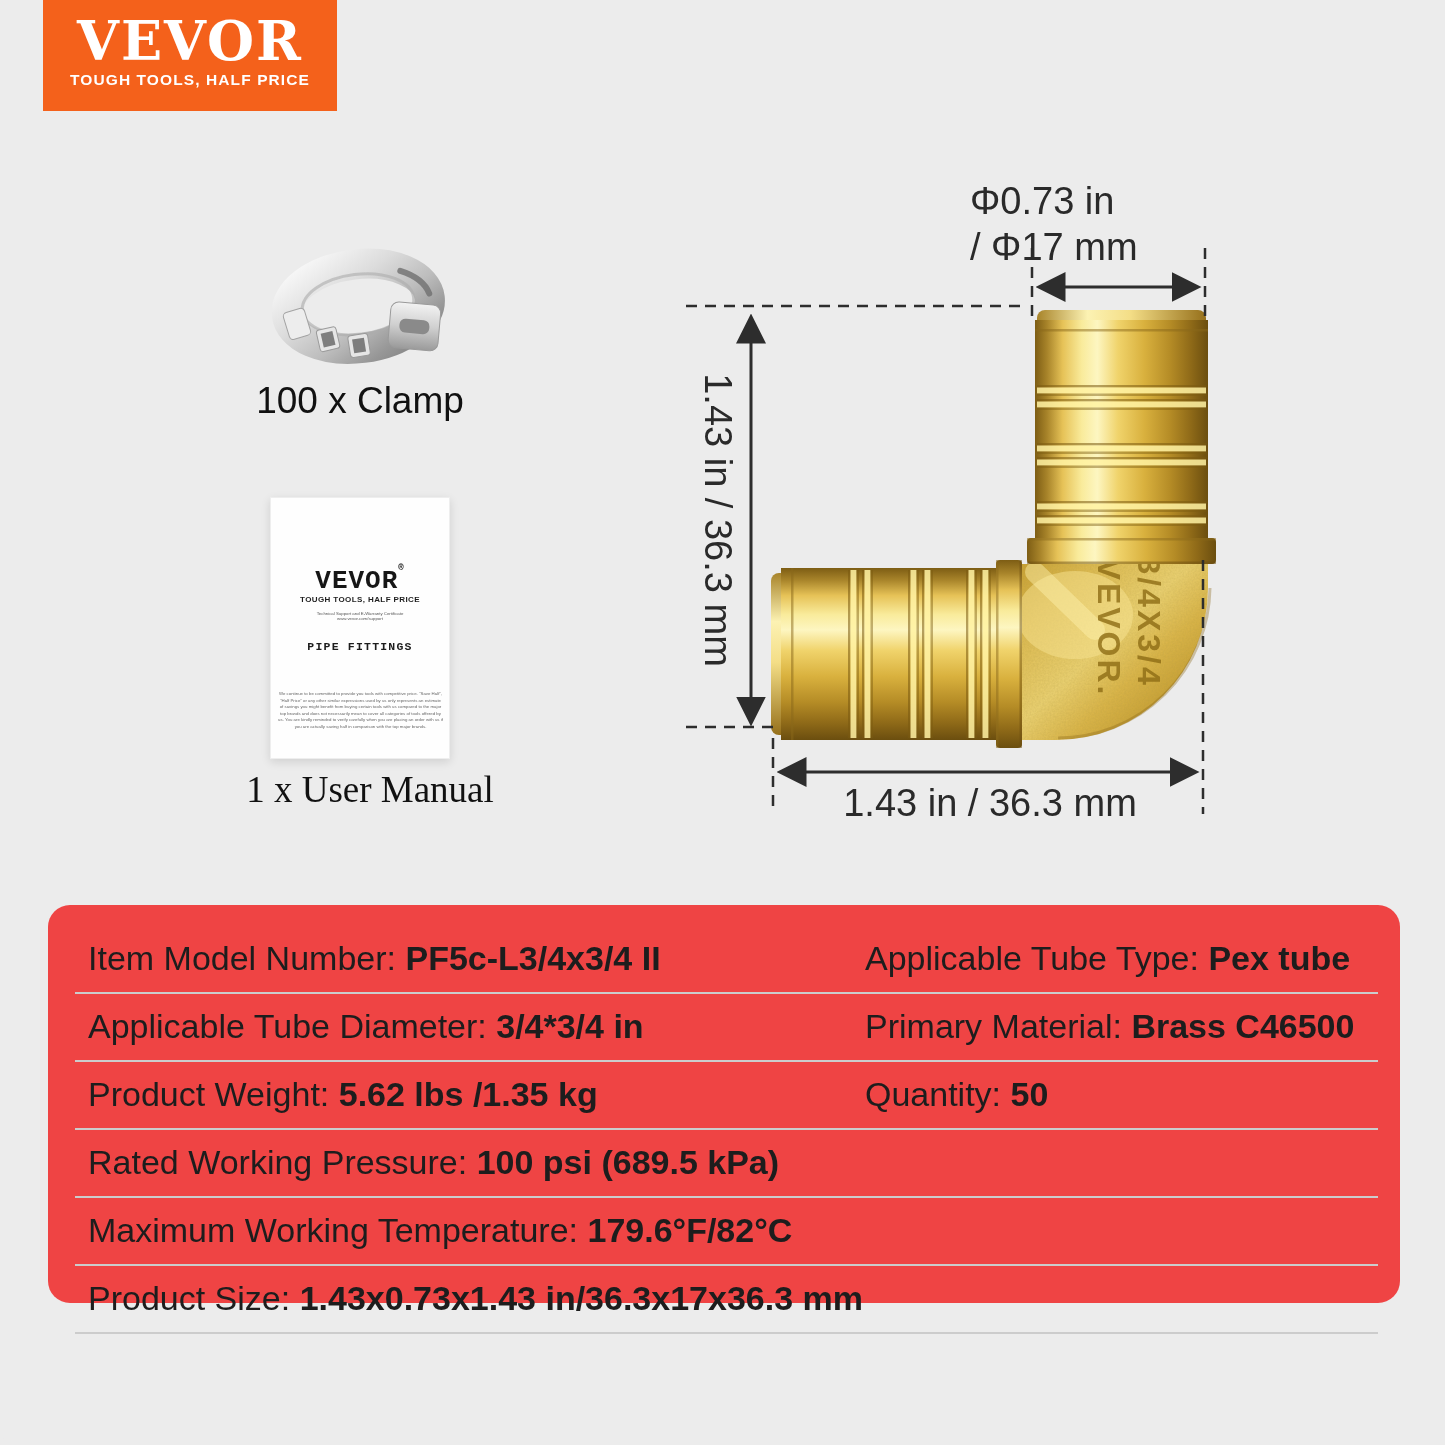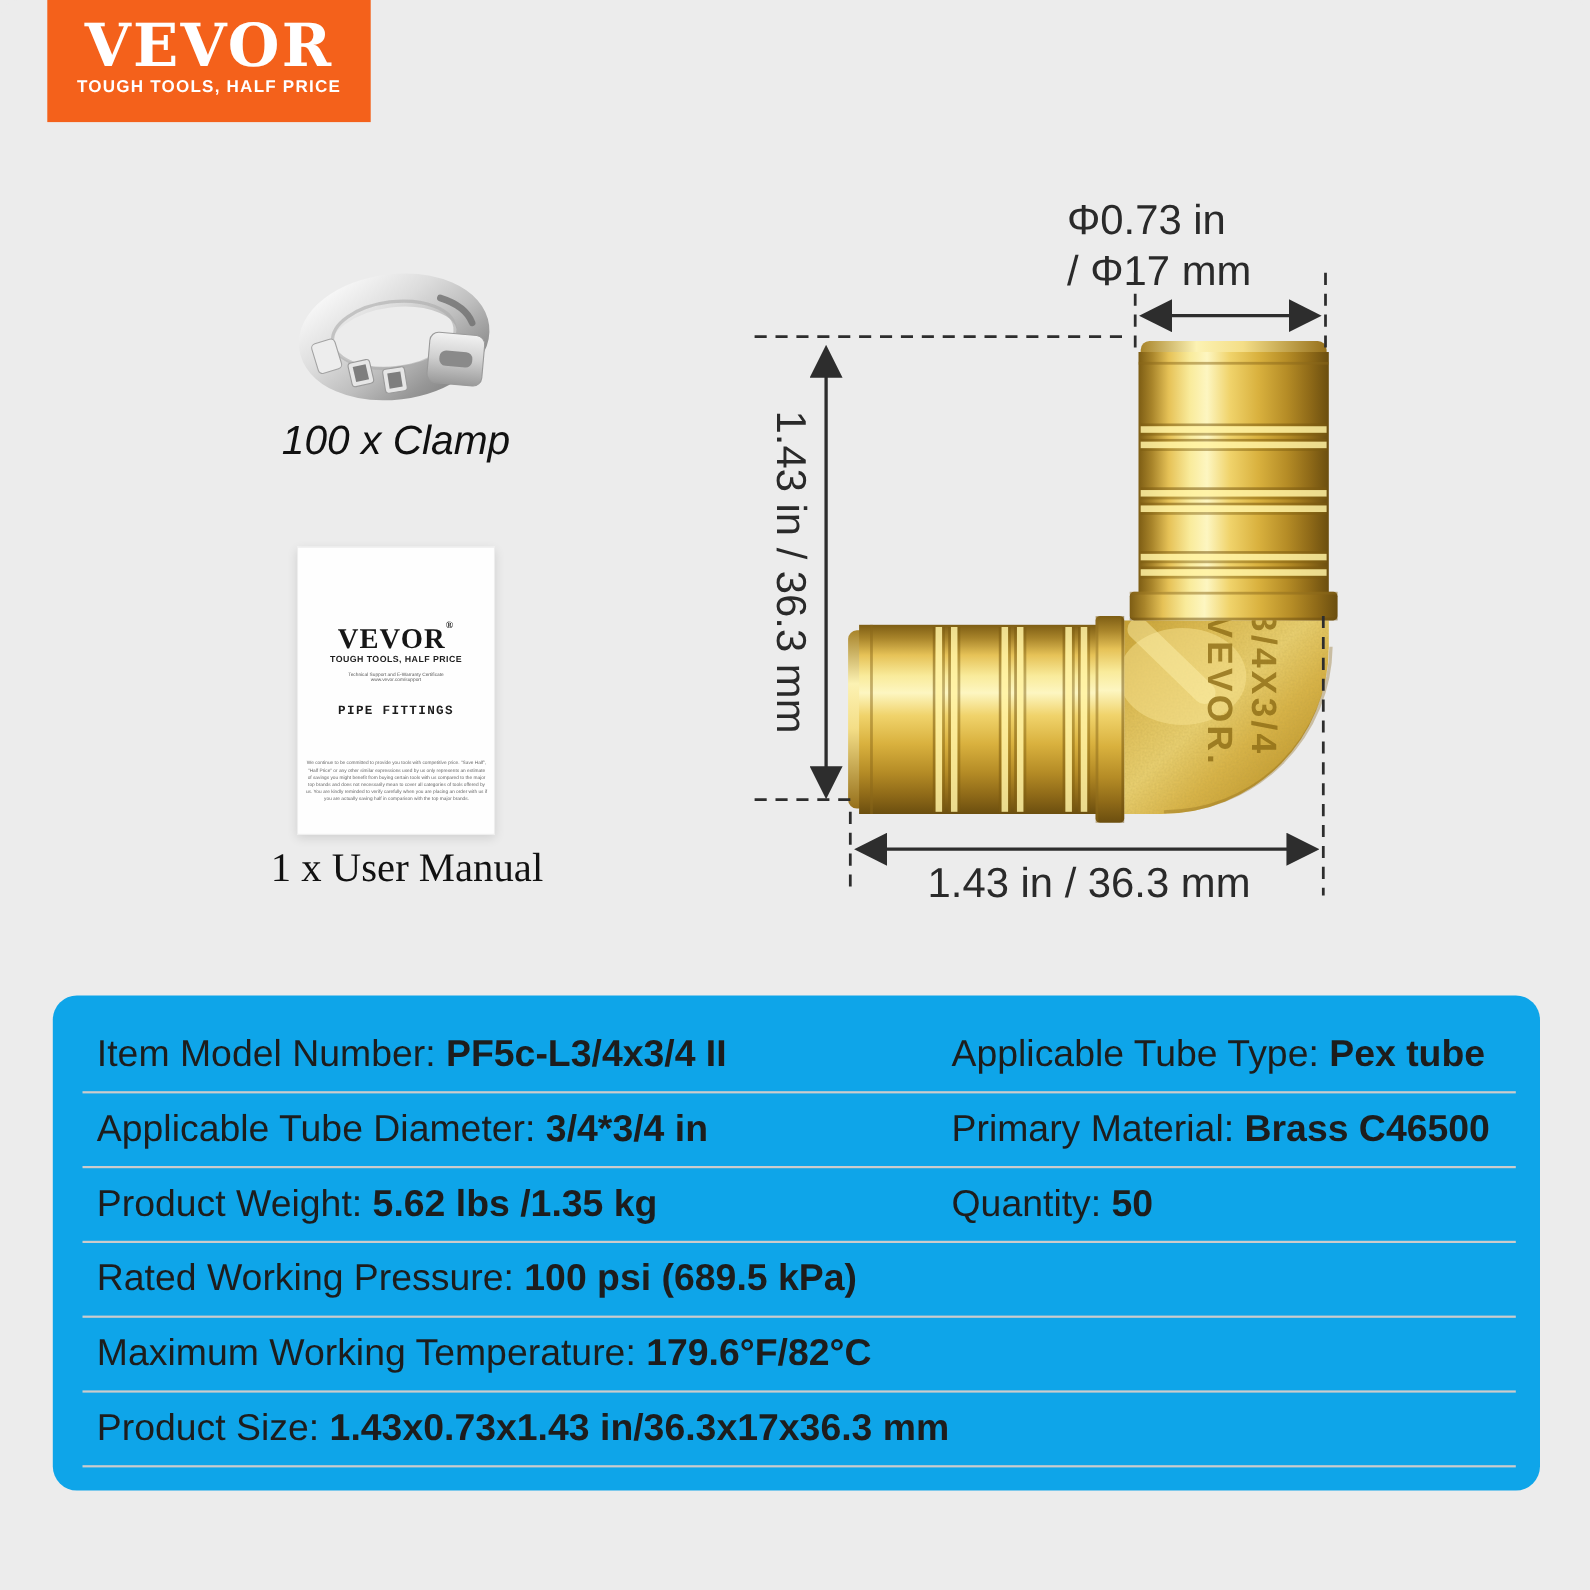--- a/index.html
+++ b/index.html
@@ -9,45 +9,45 @@
   
   .logo{position:absolute;left:43px;top:0;width:294px;height:111px;background:#F4611B;
         color:#fff;text-align:center;}
   .logo-name{margin-top:12px;font-family:"DejaVu Serif",serif;font-weight:bold;
              font-size:54px;line-height:58px;letter-spacing:2px;}
   .logo-tag{font-size:15.5px;font-weight:bold;letter-spacing:1.1px;margin-top:1px;}
 
   
   .clamp-fig{position:absolute;left:255px;top:238px;width:212px;height:148px;}
   .qty-label{position:absolute;text-align:center;font-size:37px;color:#111;}
-  .clamp-label{left:140px;top:380px;width:440px;font-style:italic;}
+  .clamp-label{left:140px;top:380px;width:440px;}
   .manual-label{left:140px;top:768px;width:460px;font-family:Liberation Serif, serif;}
 
   .manual{position:absolute;left:270px;top:497px;width:178px;height:260px;background:#FEFEFE;
           box-shadow:0 3px 9px rgba(0,0,0,.12);border:1px solid #eee;text-align:center;overflow:hidden;}
-  .m-brand{margin-top:56px;font-family:Liberation Serif, serif;font-weight:bold;font-size:26px;
+  .m-brand{margin-top:56px;font-family:Liberation Mono, monospace;font-weight:bold;font-size:26px;
            letter-spacing:1px;color:#161616;line-height:28px;}
   .m-brand sup{font-size:9px;vertical-align:18px;}
   .m-tag{font-size:8px;font-weight:bold;letter-spacing:.4px;margin-top:0;}
   .m-support{font-size:7px;color:#555;margin-top:5px;transform:scale(.62);}
   .m-title{font-size:11.5px;font-weight:bold;letter-spacing:1.2px;margin-top:17px;font-family:Liberation Mono, monospace;}
   .m-fine{font-size:7px;color:#666;line-height:1.5;width:150%;margin-left:-25%;
           margin-top:38px;transform:scale(.62);transform-origin:center top;}
 
   
   .diagram{position:absolute;left:650px;top:140px;width:620px;height:700px;}
   .diagram svg{position:absolute;left:0;top:0;}
   .dim{position:absolute;color:#2A2A2A;font-size:38px;white-space:nowrap;}
   .dim-top{left:320px;top:38px;width:270px;text-align:left;line-height:46px;}
   .dim-left{left:-149px;top:357px;width:430px;height:46px;text-align:center;
             transform:rotate(90deg);}
   .dim-bottom{left:135px;top:642px;width:410px;text-align:center;}
 
   
-  .specs{position:absolute;left:48px;top:905px;width:1352px;height:450px;background:#0ea5e9;
+  .specs{position:absolute;left:48px;top:905px;width:1352px;height:398px;background:#ef4444;
          border-radius:22px;padding-top:21px;box-sizing:border-box;text-align:right;}
   .srow{position:relative;margin:0 22px 0 27px;height:66px;border-bottom:2px solid #CCCCCC;
         font-size:34px;line-height:64px;white-space:nowrap;}
   .cell{position:absolute;top:0;}
   .cell-l{left:13px;}
   .cell-r{left:790px;}
   .cell b{font-weight:bold;}
 </style>
 </head>
 <body>

